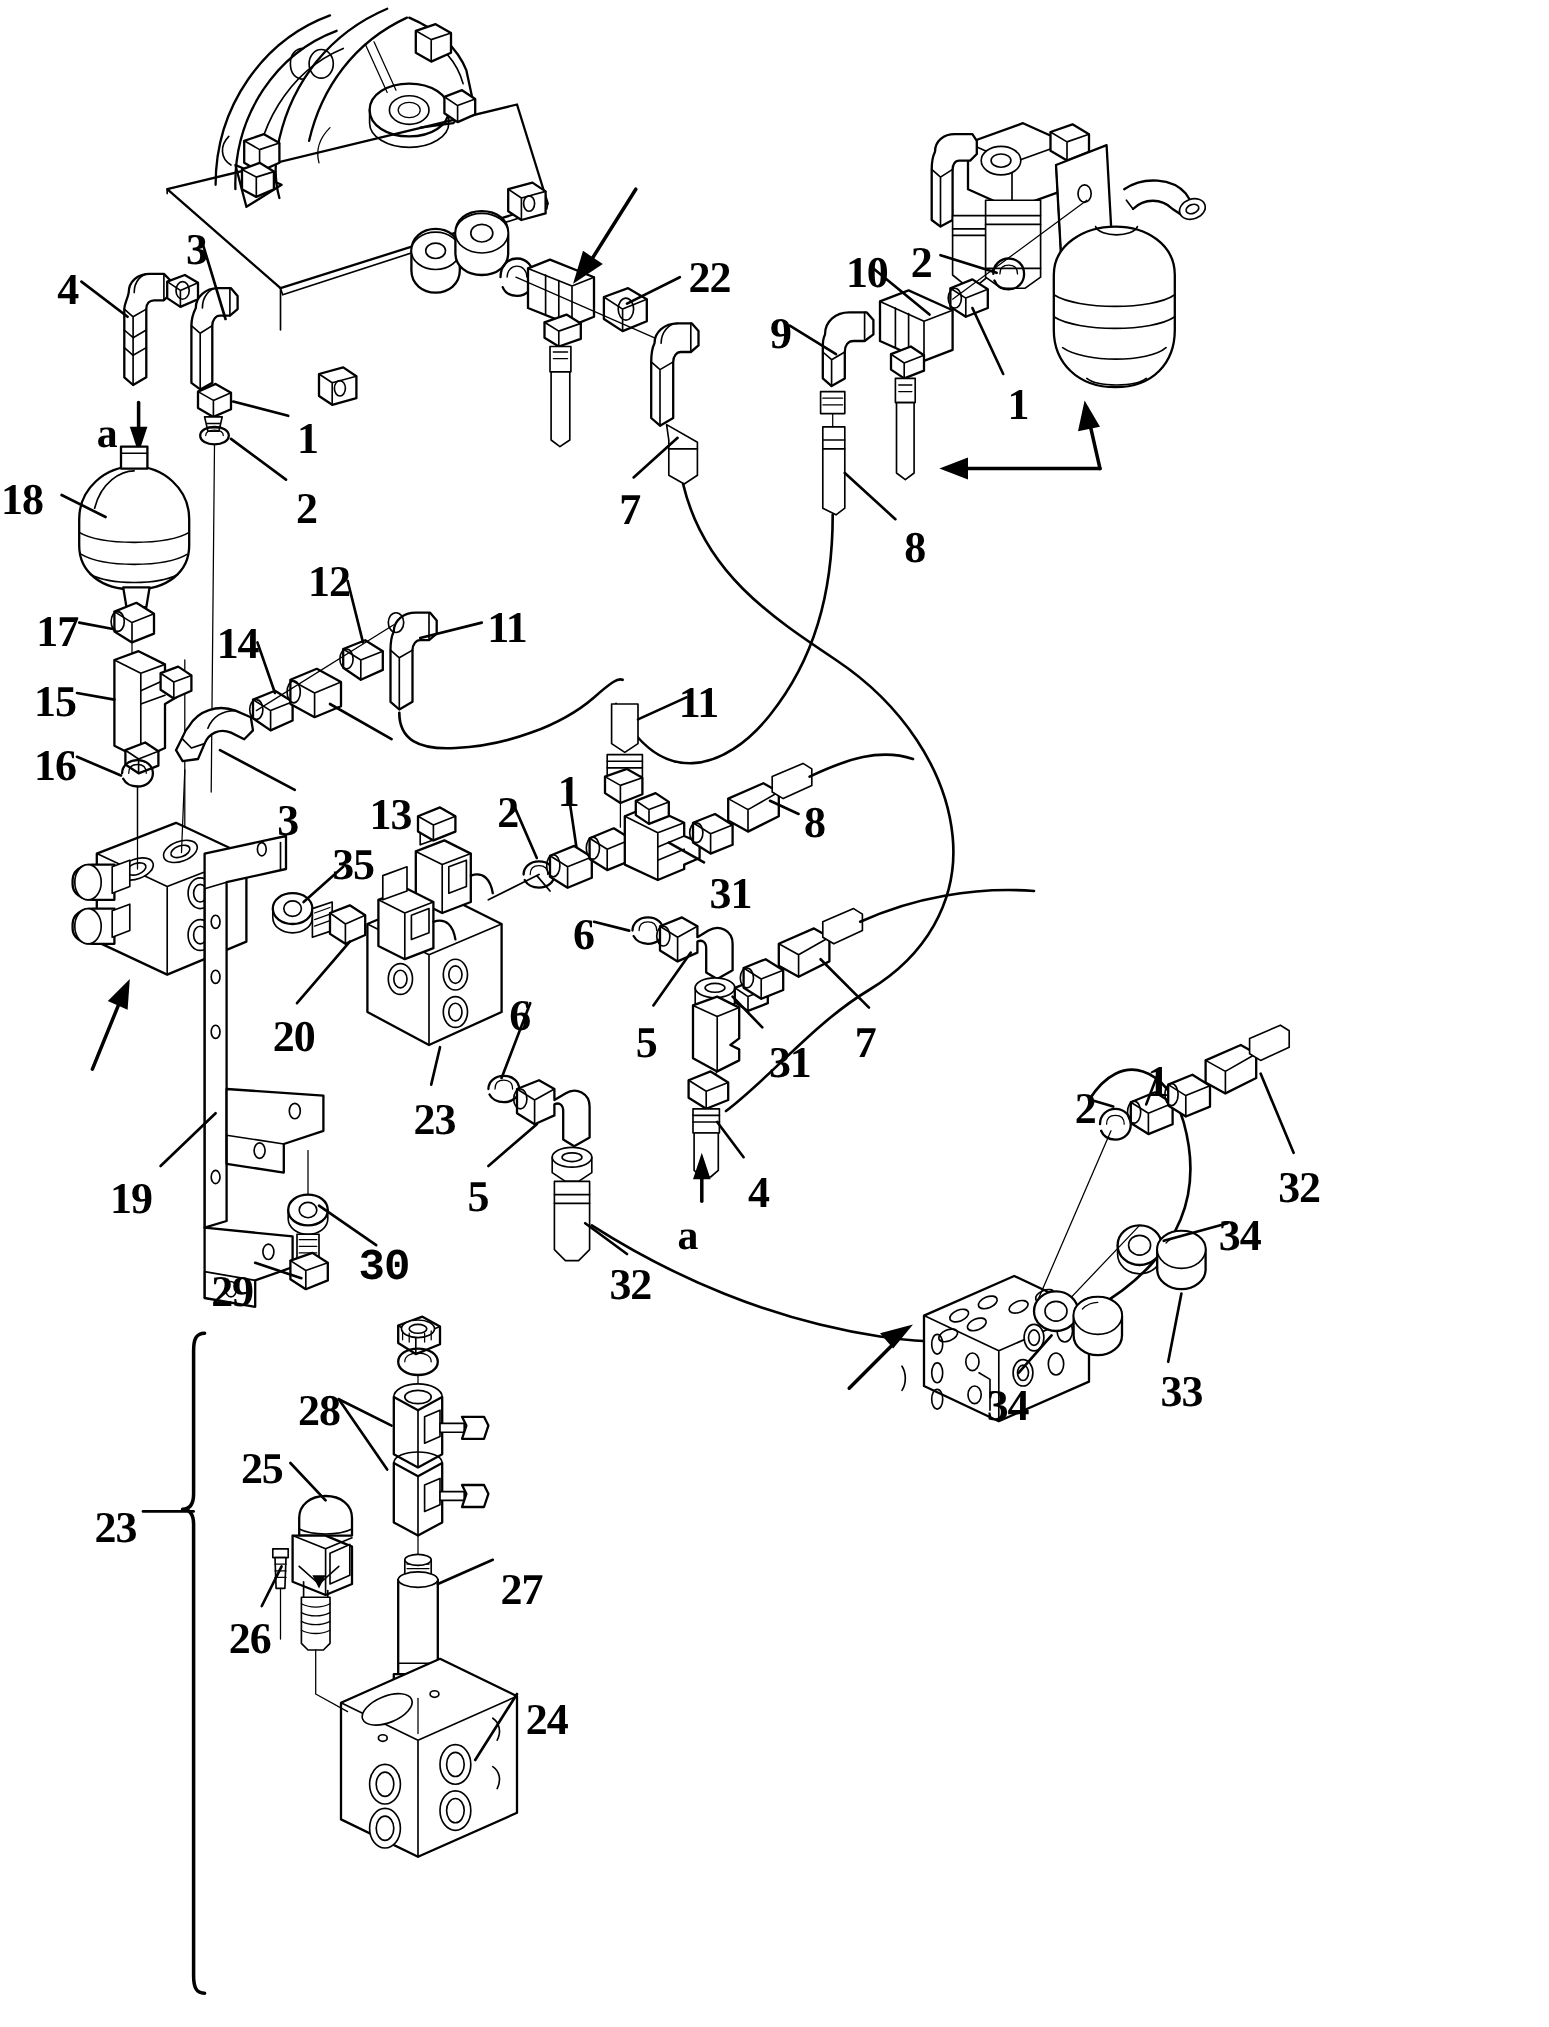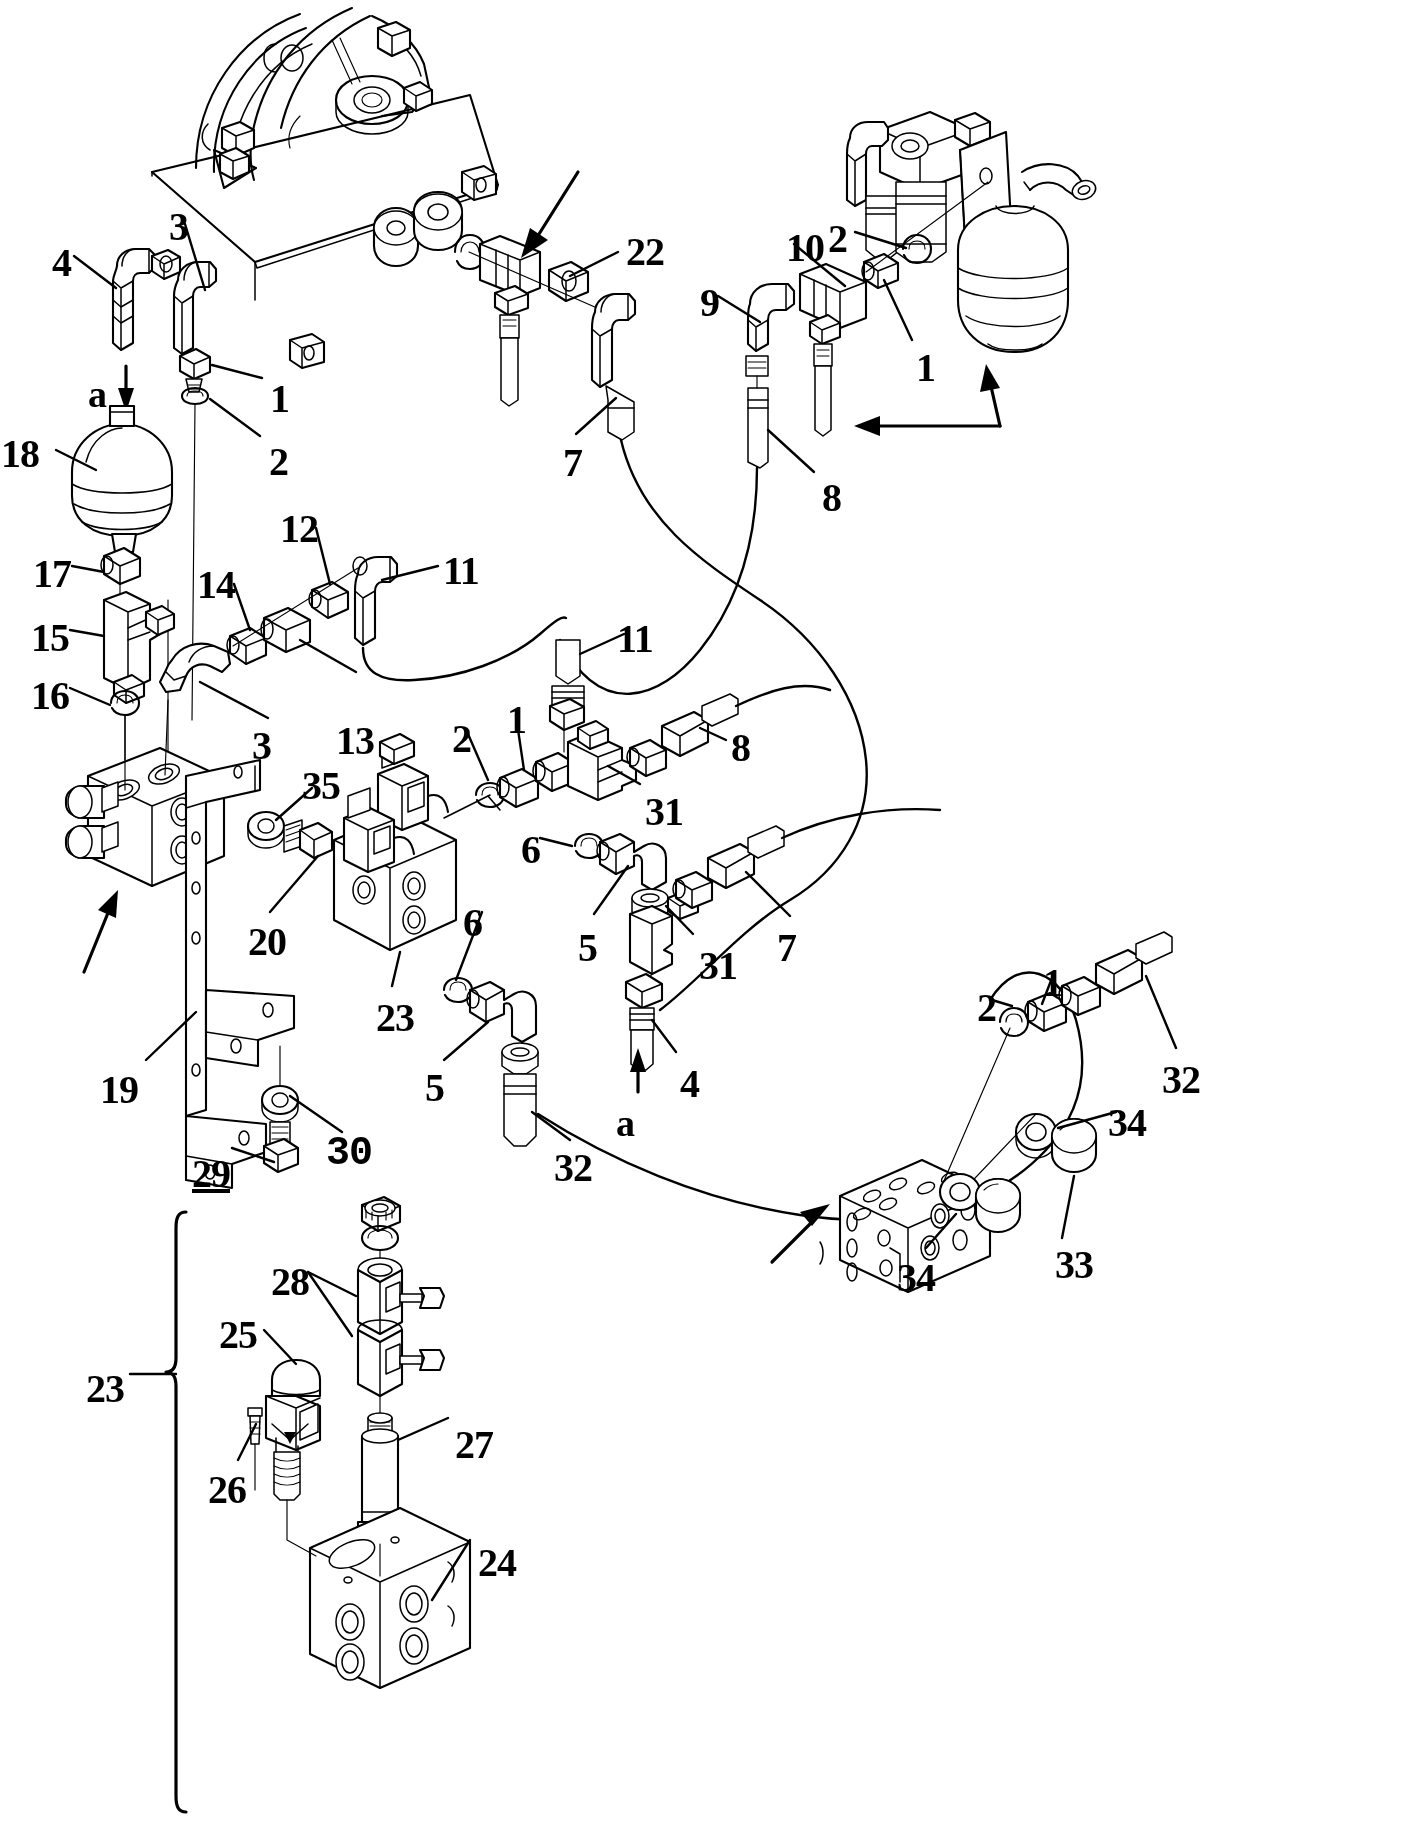--- a/index.html
+++ b/index.html
@@ -708,21 +708,21 @@
   <path class="ln-thin" d="M820 1242 C824 1248 824 1258 820 1264"></path>
 
 </svg>
 
 <div class="callout" id="lbl-c4-top" style="left:52px;  top:243px;">4</div>
 <div class="callout" id="lbl-c3-top" style="left:169px; top:207px;">3</div>
 <div class="callout" id="lbl-c1-top" style="left:270px; top:379px;">1</div>
 <div class="callout" id="lbl-c2-top" style="left:269px; top:442px;">2</div>
 <div class="callout" id="lbl-c22" style="left:626px; top:232px;">22</div>
 <div class="callout" id="lbl-c7-top" style="left:563px; top:443px;">7</div>
-<div class="callout" id="lbl-c10" style="left:786px; top:228px;">10</div>
+<div class="callout" id="lbl-c10" style="left:769px; top:228px;">10</div>
 <div class="callout" id="lbl-c2-right" style="left:828px; top:219px;">2</div>
 <div class="callout" id="lbl-c9" style="left:700px; top:283px;">9</div>
 <div class="callout" id="lbl-c1-right" style="left:916px; top:348px;">1</div>
 <div class="callout" id="lbl-c8-right" style="left:822px; top:478px;">8</div>
 <div class="callout" id="lbl-c18" style="left:1px;  top:434px;">18</div>
 <div class="callout" id="lbl-c17" style="left:33px;  top:554px;">17</div>
 <div class="callout" id="lbl-c15" style="left:31px;  top:618px;">15</div>
 <div class="callout" id="lbl-c16" style="left:31px;  top:676px;text-align:right;">16</div>
 <div class="callout" id="lbl-c14" style="left:197px; top:565px;">14</div>
 <div class="callout" id="lbl-c12" style="left:280px; top:509px;">12</div>
@@ -739,21 +739,21 @@
 <div class="callout" id="lbl-c19" style="left:100px; top:1070px;">19</div>
 <div class="callout" id="lbl-c23-mid" style="left:376px; top:998px;">23</div>
 <div class="callout" id="lbl-c6-upper" style="left:521px; top:830px;">6</div>
 <div class="callout" id="lbl-c5-upper" style="left:578px; top:928px;">5</div>
 <div class="callout" id="lbl-c31-lower" style="left:699px; top:946px;">31</div>
 <div class="callout" id="lbl-c7-mid" style="left:777px; top:928px;">7</div>
 <div class="callout" id="lbl-c6-lower" style="left:463px; top:903px;">6</div>
 <div class="callout" id="lbl-c5-lower" style="left:425px; top:1068px;">5</div>
 <div class="callout" id="lbl-c4-mid" style="left:680px; top:1064px;">4</div>
 <div class="callout" id="lbl-c32-mid" style="left:554px; top:1148px;">32</div>
-<div class="callout" id="lbl-c29" style="left:192px; top:1154px;text-decoration:underline;">29</div>
+<div class="callout" id="lbl-c29" style="left:192px; top:1154px;">29</div>
 <div class="callout" id="lbl-c30" style="left:326px; top:1134px;font-family:Liberation Mono, monospace;">30</div>
 <div class="callout" id="lbl-c2-br" style="left:977px; top:988px;">2</div>
 <div class="callout" id="lbl-c1-br" style="left:1043px;top:963px;">1</div>
 <div class="callout" id="lbl-c32-br" style="left:1162px;top:1060px;">32</div>
 <div class="callout" id="lbl-c34-upper" style="left:1108px;top:1103px;">34</div>
 <div class="callout" id="lbl-c33" style="left:1055px;top:1245px;">33</div>
 <div class="callout" id="lbl-c34-lower" style="left:897px; top:1258px;">34</div>
 <div class="callout" id="lbl-c23-bottom" style="left:86px;  top:1369px;">23</div>
 <div class="callout" id="lbl-c28" style="left:271px; top:1262px;">28</div>
 <div class="callout" id="lbl-c25" style="left:219px; top:1315px;">25</div>

